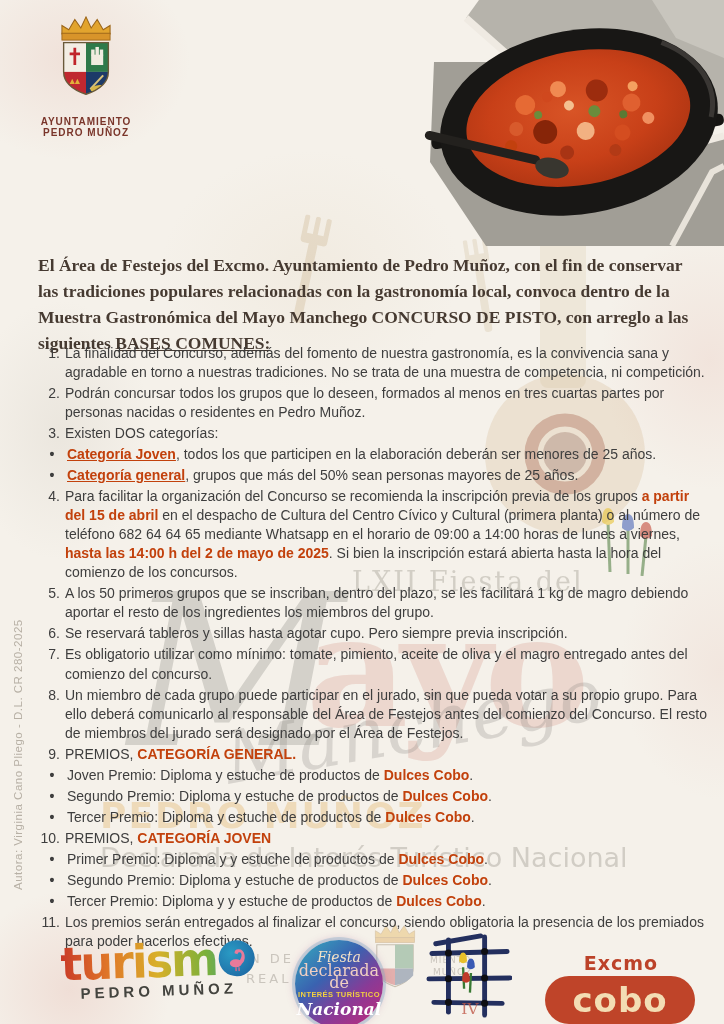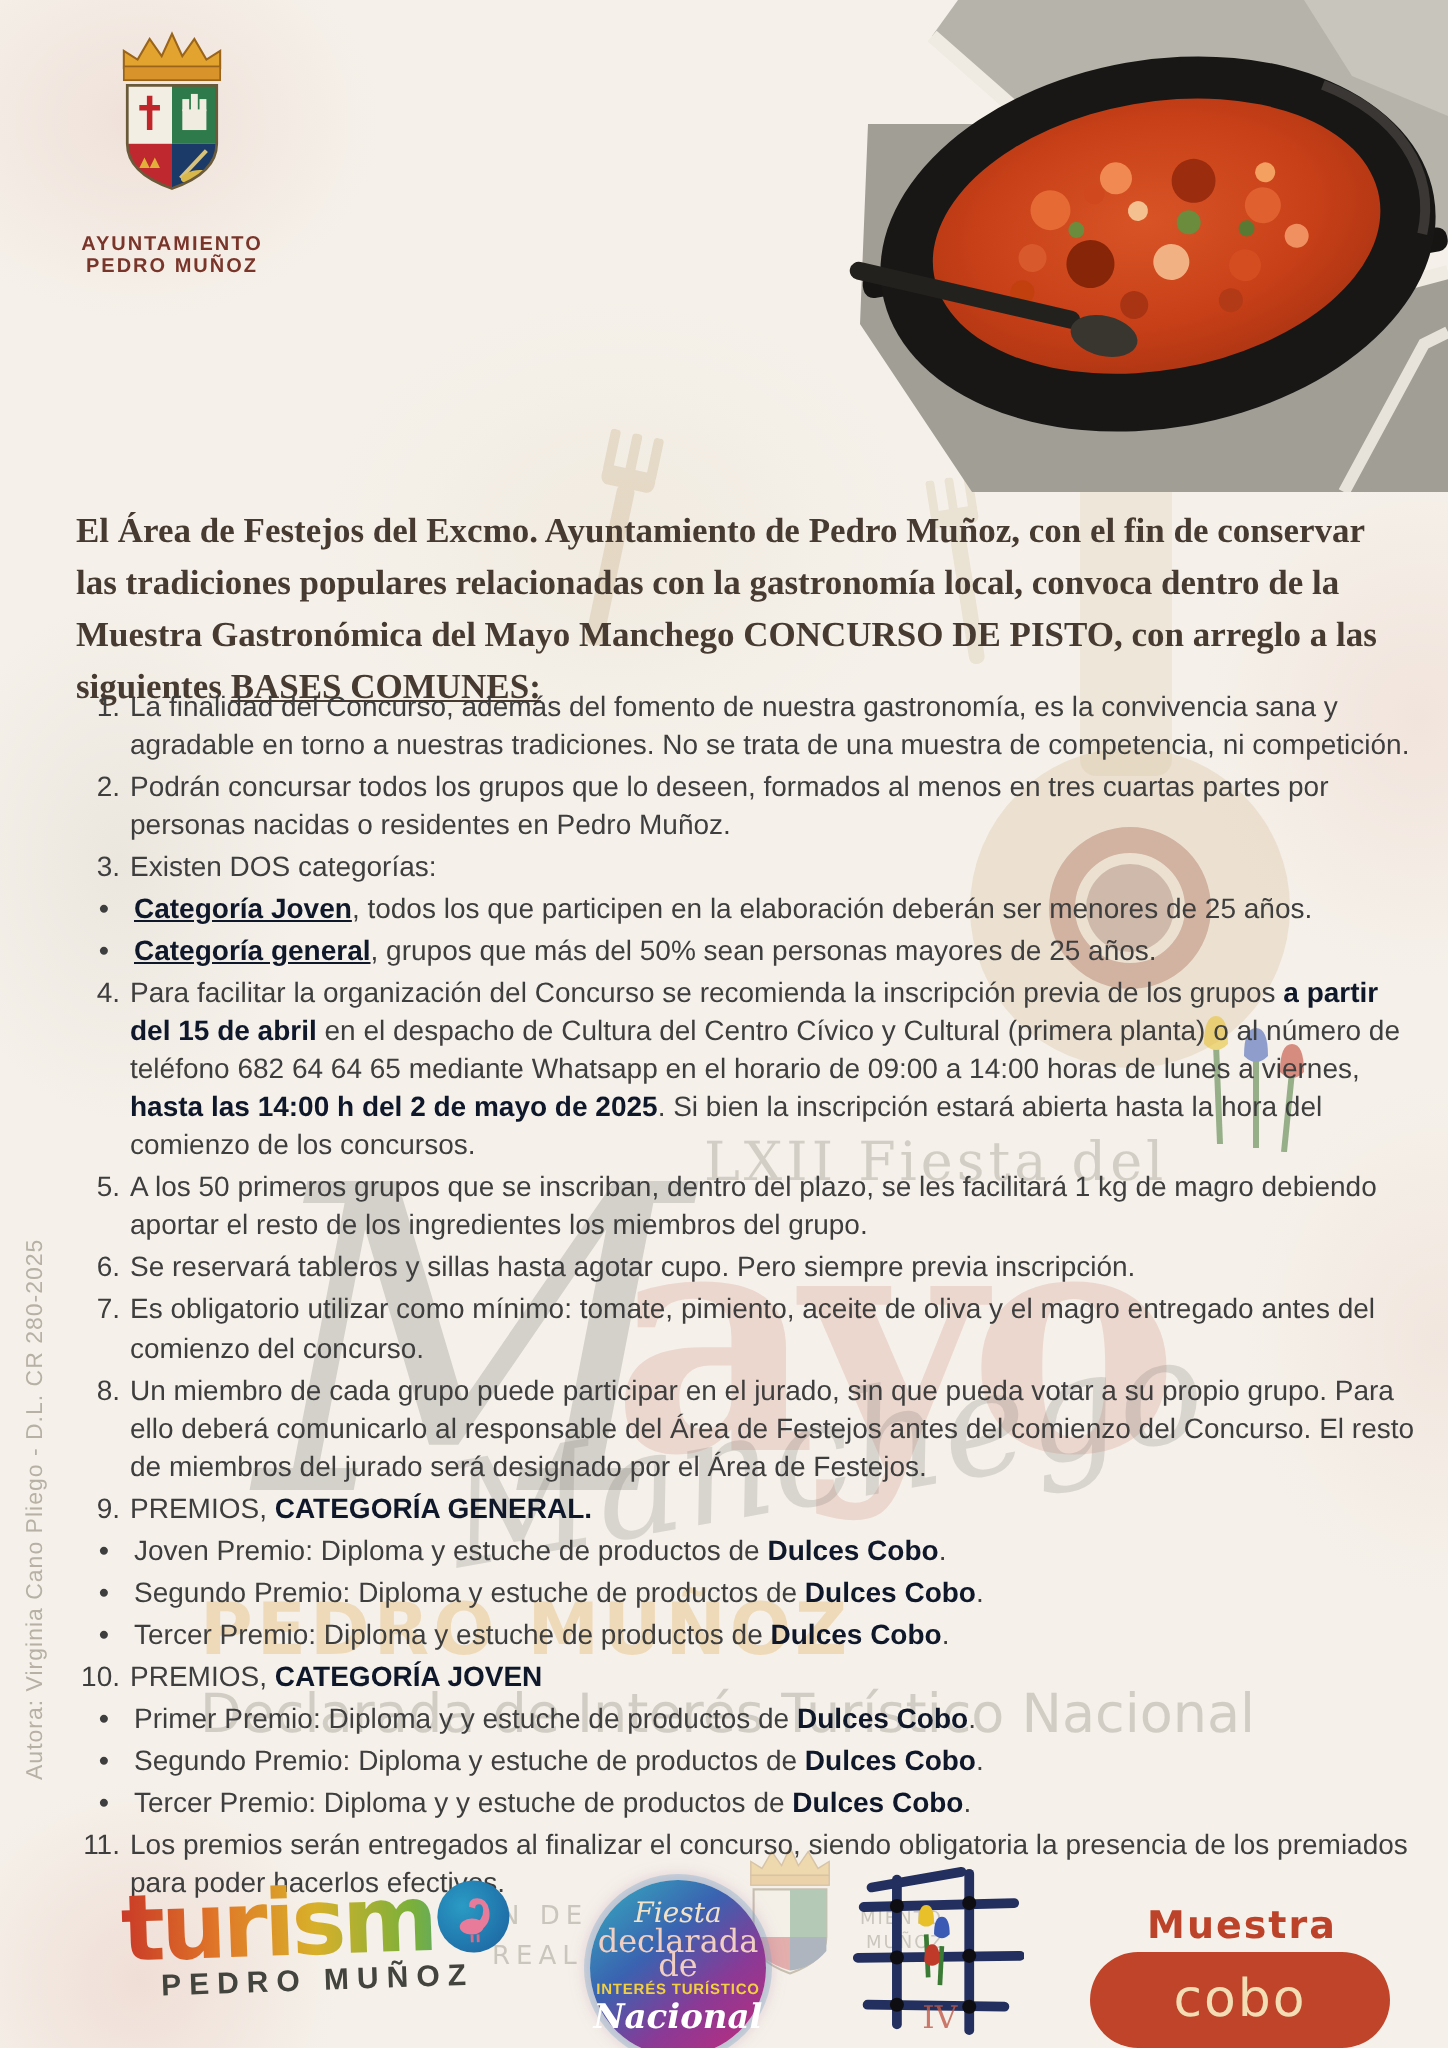--- a/index.html
+++ b/index.html
@@ -46,21 +46,21 @@
   
   .intro{position:absolute;left:38px;top:234px;width:652px;z-index:2;text-align:left;
     font-family:"Liberation Serif",serif;font-weight:700;font-size:17.5px;line-height:26px;color:#463a31;}
   .intro .u{text-decoration:underline;}
   
   .rules{position:absolute;left:34px;top:344px;width:676px;z-index:2;font-size:14px;line-height:1.36;color:#3e3e3e;}
   .rule-row{display:flex;margin-bottom:2px;}
   .rule-num .marker{flex:0 0 26px;text-align:right;margin-right:5px;}
   .rule-bullet .marker{flex:0 0 12px;margin-left:12px;margin-right:9px;text-align:center;font-weight:700;}
   .rtext{flex:1;}
-  .rtext .b{font-weight:700;color:#0f172a;}
+  .rtext .b{font-weight:700;color:#c2410c;}
   .rtext .u{text-decoration:underline;}
   
   .footer-item{position:absolute;z-index:3;}
   .turismo{left:58px;top:938px;width:200px;text-align:center;transform:rotate(-2deg);}
   .turismo-word{display:inline-flex;align-items:center;font-family:"DejaVu Sans",sans-serif;font-weight:800;
     font-size:46px;line-height:46px;letter-spacing:-2px;
     background:linear-gradient(90deg,#c93a28,#e07828,#d8b02a,#7ab03a,#2a9bc4);
     -webkit-background-clip:text;background-clip:text;color:transparent;}
   .o-dot{display:inline-block;width:36px;height:36px;margin-left:2px;border-radius:50%;
     background:radial-gradient(circle at 35% 35%,#2a9bc4,#1b5f9e);position:relative;}
@@ -72,21 +72,21 @@
     display:flex;flex-direction:column;align-items:center;justify-content:center;text-align:center;}
   .badge .l1{font-family:"DejaVu Serif",serif;font-style:italic;font-size:14px;color:#f2e2c8;line-height:15px;}
   .badge .l2{font-family:"DejaVu Serif",serif;font-size:16px;color:#f0cfc2;line-height:12px;}
   .badge .l3{font-size:7.5px;font-weight:700;letter-spacing:.4px;color:#f2d040;line-height:11px;}
   .badge .l4{font-family:"DejaVu Serif",serif;font-style:italic;font-size:17px;font-weight:700;color:#ffffff;line-height:19px;}
   .mayo-logo{left:424px;top:932px;}
   .dulces{left:545px;top:952px;width:152px;text-align:center;}
   .dulces-top{font-size:19px;font-weight:700;letter-spacing:1px;color:#bc4229;font-family:"DejaVu Sans",sans-serif;}
   .dulces-pill{margin-top:2px;width:150px;height:48px;border-radius:26px;background:#bf4429;
     display:flex;align-items:center;justify-content:center;}
-  .dulces-pill span{font-family:"DejaVu Sans",sans-serif;font-size:26px;font-weight:400;letter-spacing:1px;color:#f3ddb4;line-height:34px;}
+  .dulces-pill span{font-family:"DejaVu Sans",sans-serif;font-size:34px;font-weight:700;letter-spacing:1px;color:#f3ddb4;line-height:34px;}
   
   .side-credit{position:absolute;left:12px;top:430px;height:460px;z-index:2;
     writing-mode:vertical-rl;transform:rotate(180deg);font-size:11.5px;letter-spacing:.5px;color:#b7b0a5;}
 </style>
 </head>
 <body>
 
 <div class="poster">
 
   <div class="blob b1"></div>
@@ -351,21 +351,21 @@
       <path d="M40,36 L41,58" stroke="#3a7a34" stroke-width="2.4"></path>
       <path d="M48,42 L47,62" stroke="#3a7a34" stroke-width="2.4"></path>
       <path d="M36,30 q0,-9 4,-9 q4,0 4,9 q-4,4 -8,0z" fill="#e8c02a"></path>
       <path d="M44,36 q0,-9 4,-9 q4,0 4,9 q-4,4 -8,0z" fill="#3a5ab4"></path>
       <path d="M39,50 q0,-9 4,-9 q4,0 4,9 q-4,4 -8,0z" fill="#c03a2a"></path>
     </g>
     <text x="38" y="84" font-family="DejaVu Serif,serif" font-size="16" fill="rgba(192,90,74,0.8)">IV</text>
   </svg>
 
   <div class="footer-item dulces">
-    <div class="dulces-top">Muestra</div>
+    <div class="dulces-top">Excmo</div>
     <div class="dulces-pill">
         <span>cobo</span>
       </div>
   </div>
 
   <div class="side-credit">Autora: Virginia Cano Pliego - D.L. CR 280-2025</div>
 
 </div>
 
 </body></html>

